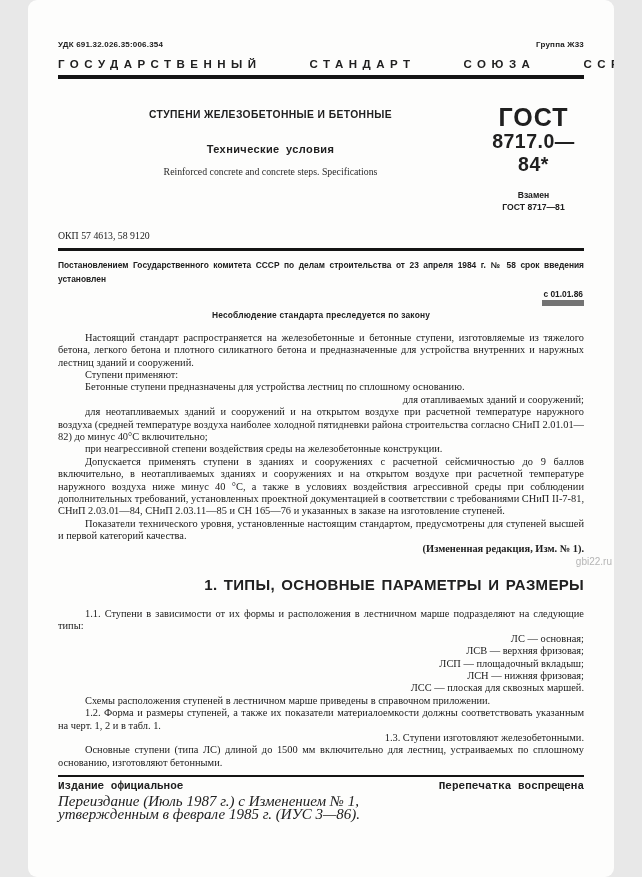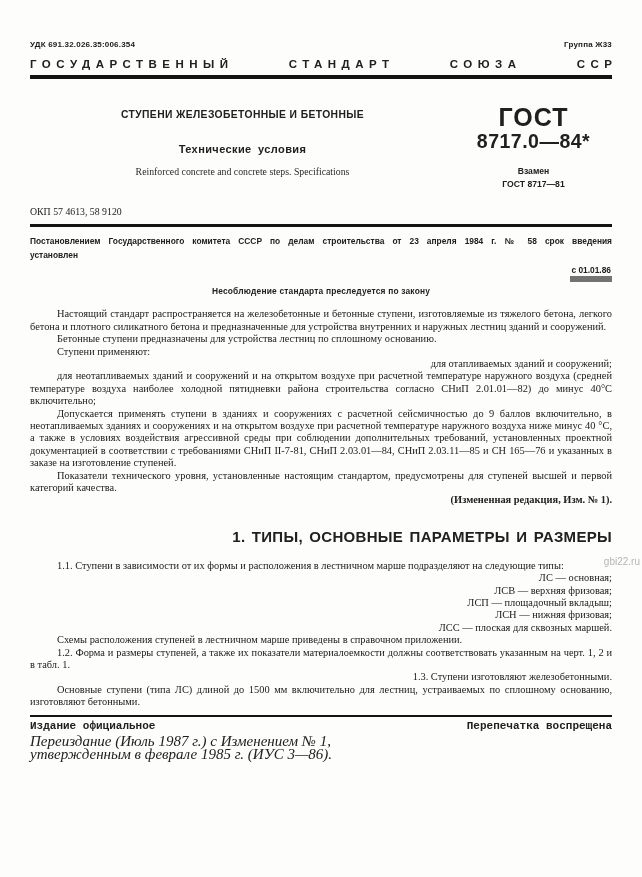--- a/index.html
+++ b/index.html
@@ -1,25 +1,26 @@
 <!DOCTYPE html>
 <html lang="ru"><head>
 <meta charset="utf-8">
 <style>
   html,body{margin:0;padding:0;background:#e8e8e8;}
   .page{
     position:relative;
-    width:642px;height:877px;
+    width:586px;height:877px;
     margin:0 auto;
     background:#fdfdfc;
     box-sizing:border-box;
     padding:40px 30px 0 30px;
     color:#202020;
     font-family:"Liberation Serif", serif;
     overflow:hidden;
+    border-radius:9px;
   }
   
   .meta-row{
     display:flex;justify-content:space-between;
     font-family:"Liberation Sans", sans-serif;
     font-weight:bold;font-size:8px;letter-spacing:.2px;
     margin-bottom:9px;
   }
   
   .gost-header{
@@ -141,24 +142,25 @@
     <div class="decree-line2">установлен</div>
     <div class="decree-date">
       <span>с 01.01.86</span>
     </div>
   </div>
 
   <div class="law-notice">Несоблюдение стандарта преследуется по закону</div>
 
   <div class="body-text">
     <p>Настоящий стандарт распространяется на железобетонные и бетонные ступени, изготовляемые из тяжелого бетона, легкого бетона и плотного силикатного бетона и предназначенные для устройства внутренних и наружных лестниц зданий и сооружений.</p>
+    <p>Ступени применяют:</p>
     <p>Бетонные ступени предназначены для устройства лестниц по сплошному основанию.</p>
-    <p>Ступени применяют:</p>
     <p class="item">для отапливаемых зданий и сооружений;</p>
     <p>для неотапливаемых зданий и сооружений и на открытом воздухе при расчетной температуре наружного воздуха (средней температуре воздуха наиболее холодной пятидневки района строительства согласно СНиП 2.01.01—82) до минус 40°С включительно;</p>
+    <p>при неагрессивной степени воздействия среды на железобетонные конструкции.</p>
     <p>Допускается применять ступени в зданиях и сооружениях с расчетной сейсмичностью до 9 баллов включительно, в неотапливаемых зданиях и сооружениях и на открытом воздухе при расчетной температуре наружного воздуха ниже минус 40 °С, а также в условиях воздействия агрессивной среды при соблюдении дополнительных требований, установленных проектной документацией в соответствии с требованиями СНиП II-7-81, СНиП 2.03.01—84, СНиП 2.03.11—85 и СН 165—76 и указанных в заказе на изготовление ступеней.</p>
     <p>Показатели технического уровня, установленные настоящим стандартом, предусмотрены для ступеней высшей и первой категорий качества.</p>
     <p class="bold item">(Измененная редакция, Изм. № 1).</p>
   </div>
 
   <h2 class="section-heading">1. ТИПЫ, ОСНОВНЫЕ ПАРАМЕТРЫ И РАЗМЕРЫ</h2>
 
   <div class="body-text">
     <p>1.1. Ступени в зависимости от их формы и расположения в лестничном марше подразделяют на следующие типы:</p>
     <p class="item">ЛС — основная;</p>

